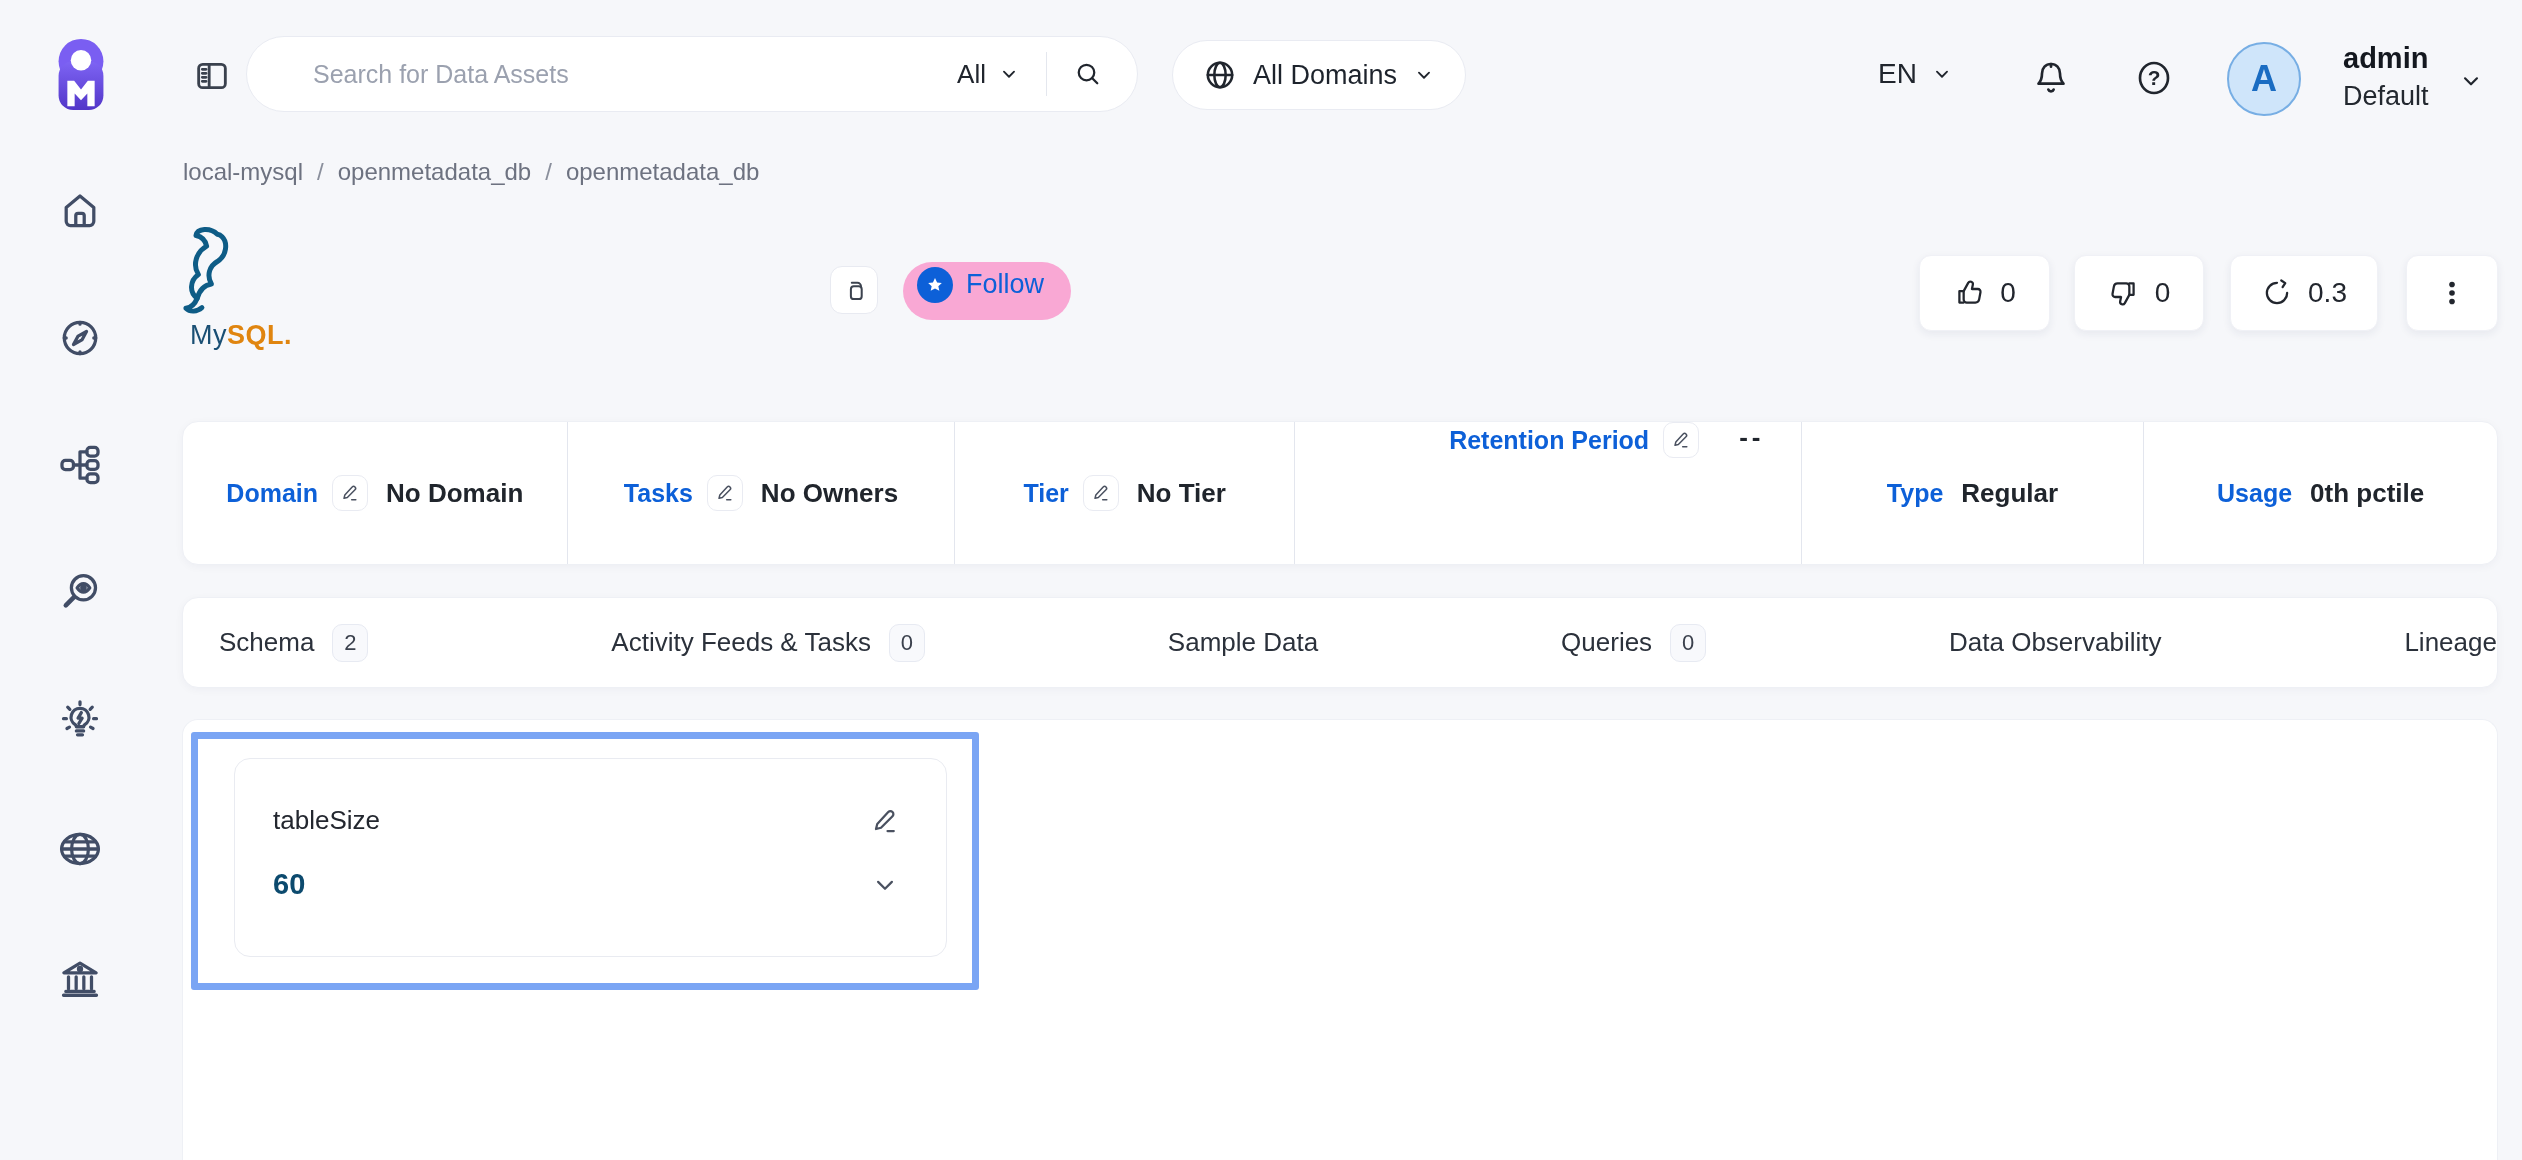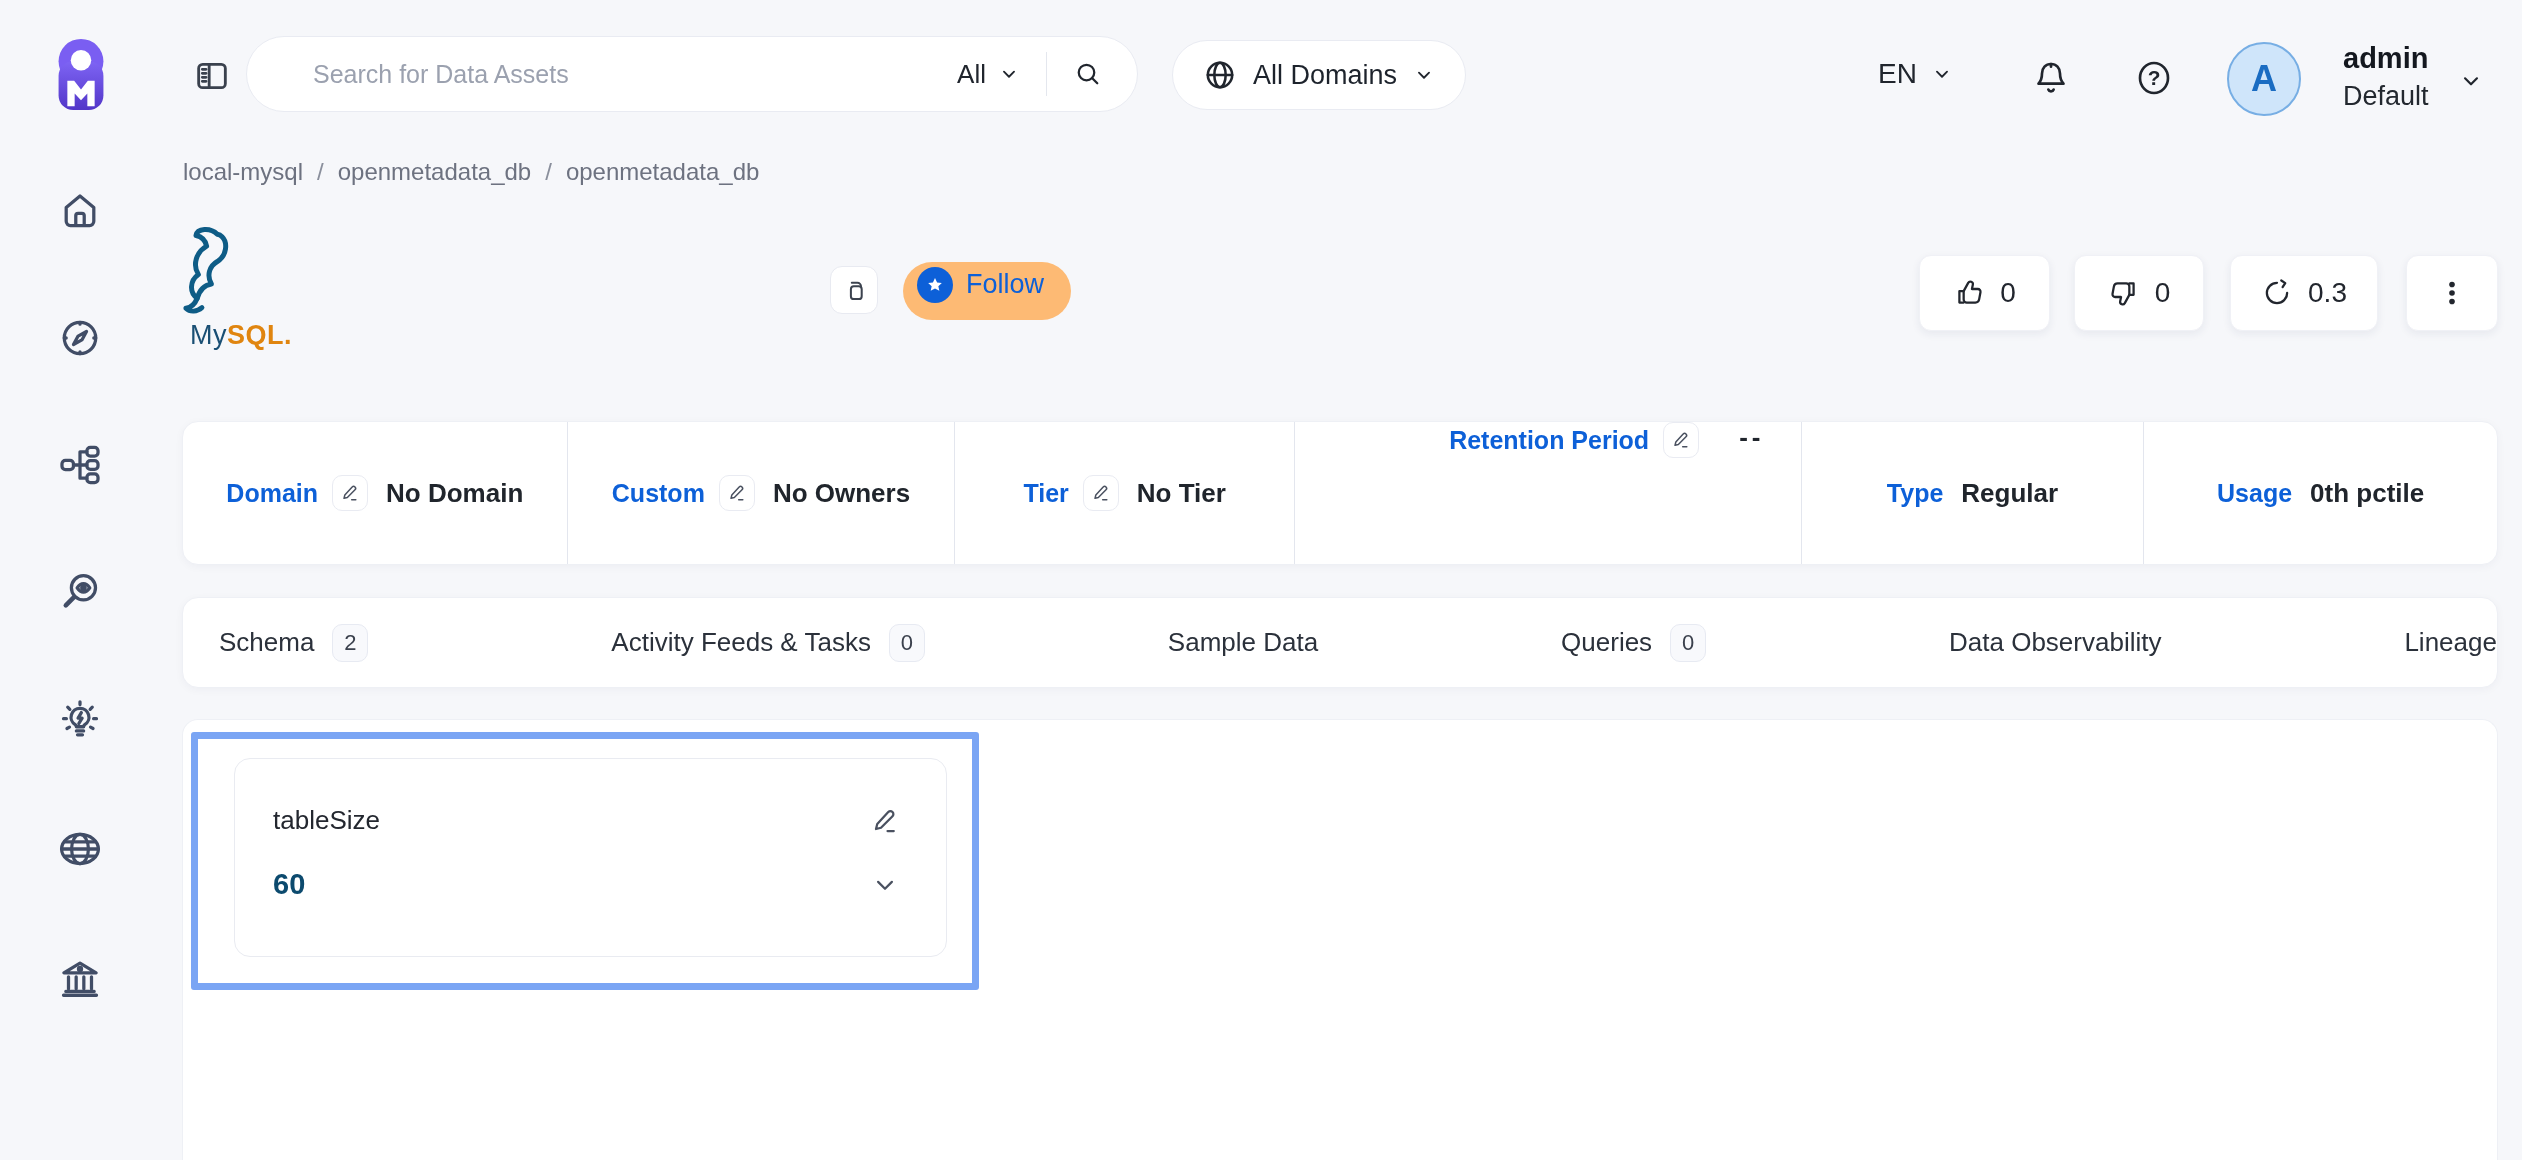--- a/index.html
+++ b/index.html
@@ -47,21 +47,21 @@
 
   
   .service-logo { position:absolute; left:177px; top:226px; width:128px; text-align:center; }
   .service-logo .wordmark { font-size:27px; line-height:1; margin-top:2px; letter-spacing:0.5px; }
   .wm-my { color:#1a4f74; font-weight:500; }
   .wm-sql { color:#e0850f; font-weight:700; }
   .entity-title { position:absolute; left:318px; top:264px; font-size:42px; font-weight:700; color:#171b22; letter-spacing:-0.5px; }
   .copy-btn { position:absolute; left:830px; top:266px; width:48px; height:48px; border-radius:12px;
               background:#fff; border:1px solid #e8eaf1; display:flex; align-items:center; justify-content:center; cursor:pointer; }
   .copy-btn svg { width:27px; height:27px; stroke:#3c434f; fill:none; stroke-width:1.8; stroke-linecap:round; stroke-linejoin:round; }
-  .follow-btn { position:absolute; left:903px; top:262px; height:58px; border-radius:29px; background:#fdba74;
+  .follow-btn { position:absolute; left:903px; top:262px; height:58px; border-radius:29px; background:#f9a8d4;
                 display:flex; align-items:center; gap:13px; padding:0 27px 13px 14px; cursor:pointer; }
   .follow-star { width:36px; height:36px; border-radius:50%; background:#0d60d8; display:flex; align-items:center; justify-content:center; }
   .follow-star svg { width:20px; height:20px; fill:#fff; }
   .follow-label { font-size:27px; font-weight:500; color:#0d60d8; }
 
   .action-btn { position:absolute; top:255px; height:76px; background:#fff; border:1px solid #f0f1f6; border-radius:12px;
                 box-shadow:0 3px 8px rgba(25,39,80,0.07); display:flex; align-items:center; justify-content:center; gap:15px;
                 font-size:28px; color:#22262e; cursor:pointer; }
   .action-btn svg { width:32px; height:32px; stroke:#22262e; fill:none; stroke-width:1.7; stroke-linecap:round; stroke-linejoin:round; }
 
@@ -320,21 +320,21 @@
           <svg viewBox="0 0 24 24">
               <path d="M14.6 4.8 a2.4 2.4 0 0 1 3.4 3.4 L8.8 17.4 4.8 18.4 5.8 14.4 Z"></path>
               <path d="M14 20 h5"></path>
             </svg>
         </span>
       </div>
       <span class="col-value">No Domain</span>
     </div>
     <div class="col">
       <div class="col-label-row">
-        <span class="col-label">Custom</span>
+        <span class="col-label">Tasks</span>
         <span class="edit-btn">
           <svg viewBox="0 0 24 24">
               <path d="M14.6 4.8 a2.4 2.4 0 0 1 3.4 3.4 L8.8 17.4 4.8 18.4 5.8 14.4 Z"></path>
               <path d="M14 20 h5"></path>
             </svg>
         </span>
       </div>
       <span class="col-value">No Owners</span>
     </div>
     <div class="col">

